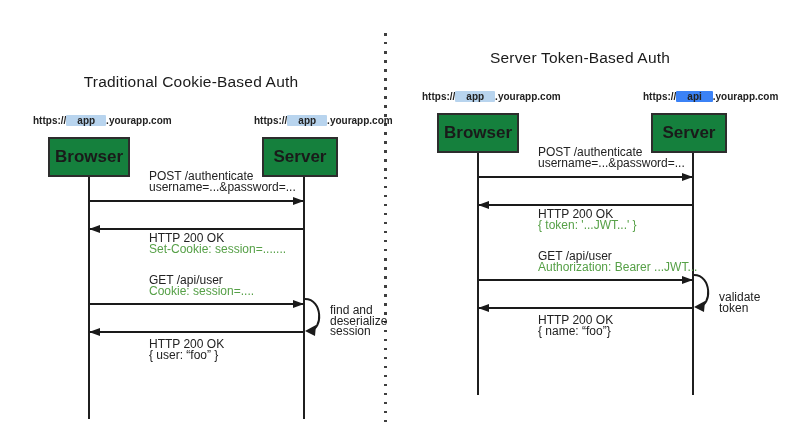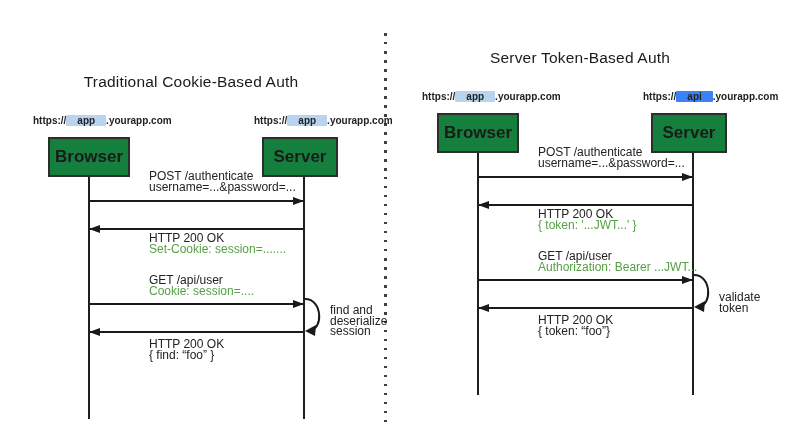--- a/index.html
+++ b/index.html
@@ -110,21 +110,21 @@
     </svg>
     <div class="note" style="top:281px;">find and
 deserialize
 session</div>
 
     <div class="arrow to-browser" style="top:307px;">
         <i class="head"></i>
       </div>
     <div class="msg" style="top:315px;">
       <div>HTTP 200 OK</div>
-      <div>{ find: “foo” }</div>
+      <div>{ user: “foo” }</div>
     </div>
   </section>
 
   <section class="panel" style="left:389px;">
     <h2 class="title">Server Token-Based Auth</h2>
 
     <div class="url url-browser"><span>https://</span><span class="hl hl-blue">app</span><span>.yourapp.com</span></div>
 
     <div class="url url-server"><span>https://</span><span class="hl hl-green">api</span><span>.yourapp.com</span></div>
 
@@ -162,17 +162,17 @@
       <path d="M1,4 C19,4 19,35 6,35" fill="none" stroke="#1a1a1a" stroke-width="2"></path>
       <polygon points="1,36 12,30 11,41" fill="#1a1a1a"></polygon>
     </svg>
     <div class="note" style="top:292px;">validate token</div>
 
     <div class="arrow to-browser" style="top:307px;">
         <i class="head"></i>
       </div>
     <div class="msg" style="top:315px;">
       <div>HTTP 200 OK</div>
-      <div>{ token: “foo”}</div>
+      <div>{ name: “foo”}</div>
     </div>
   </section>
 
 </div>
 
 </body></html>

